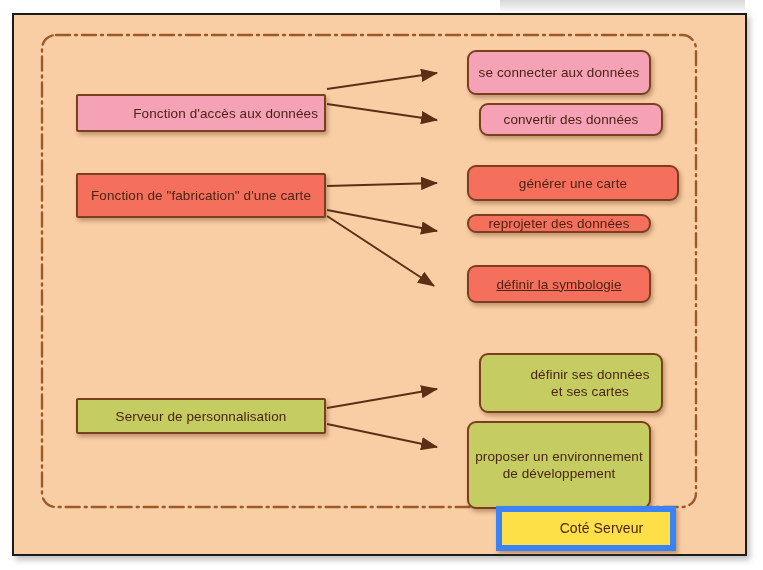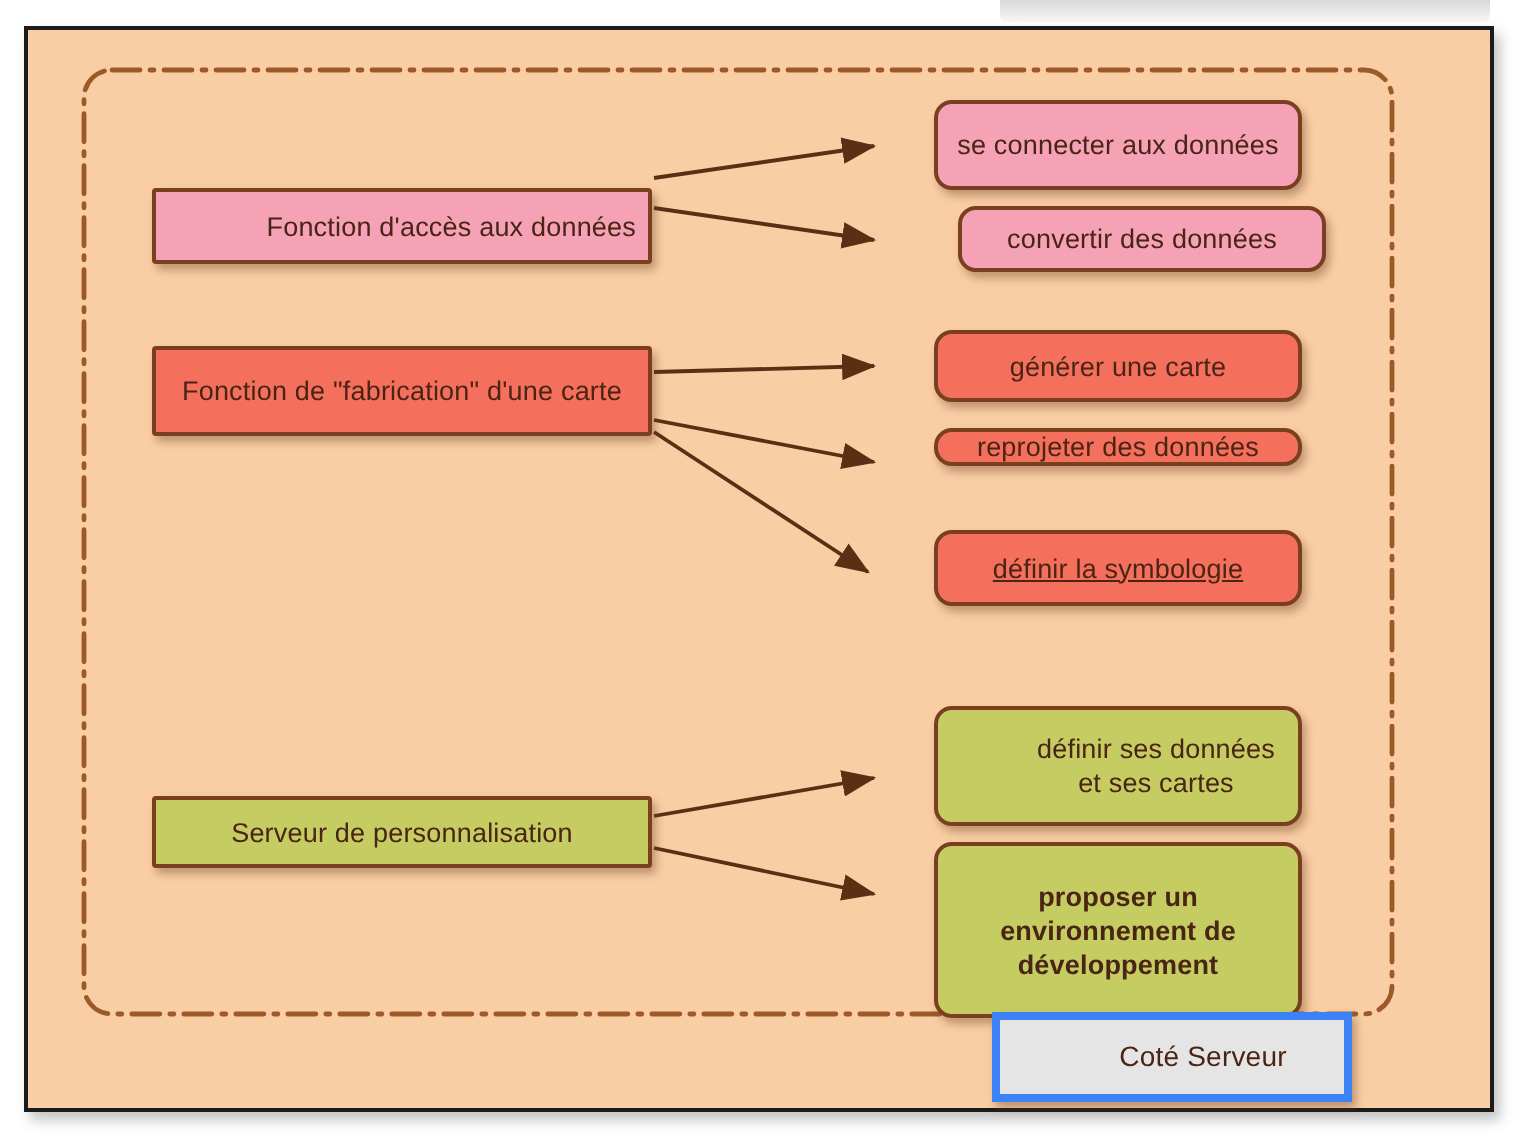--- a/index.html
+++ b/index.html
@@ -74,21 +74,21 @@
     border-radius: 2px;
   }
   .node.target {
     border-radius: 9px;
     margin-left: 23px;
   }
 
   .pink   { background: #f6a2b6; }
   .red    { background: #f5705c; }
   .green  { background: #c5cc62; }
-  .peach  { background: #e5e5e5; border: 4px solid #3b82f6; padding-left: 37px; }
+  .peach  { background: #fde047; border: 6px solid #3b82f6; padding-left: 37px; }
 
   
   .arrows {
     position: absolute;
     left: 0;
     top: 0;
     width: 763px;
     height: 570px;
     pointer-events: none;
   }
@@ -146,41 +146,41 @@
   </div>
 
   <div class="node target pink" style="left:456px; top:103px; width:184px; height:33px;">
     <span>convertir des données</span>
   </div>
 
   <div class="node source red" style="left:76px; top:173px; width:250px; height:45px;">
     <span>Fonction de "fabrication" d'une carte</span>
   </div>
 
-  <div class="node target red" style="left:444px; top:165px; width:184px; height:36px;">
+  <div class="node target red" style="left:444px; top:165px; width:212px; height:36px;">
     <span>générer une carte</span>
   </div>
 
   <div class="node target red" style="left:444px; top:214px; width:184px; height:19px;">
     <span>reprojeter des données</span>
   </div>
 
   <div class="node target red" style="left:444px; top:265px; width:184px; height:38px;text-decoration:underline;">
     <span>définir la symbologie</span>
   </div>
 
   <div class="node source green" style="left:76px; top:398px; width:250px; height:36px;">
     <span>Serveur de personnalisation</span>
   </div>
 
-  <div class="node target green" style="left:444px; top:353px; width:184px; height:60px;padding-left:44px;">
+  <div class="node target green" style="left:456px; top:353px; width:184px; height:60px;padding-left:44px;">
     <span>définir ses données et ses cartes</span>
   </div>
 
-  <div class="node target green" style="left:444px; top:421px; width:184px; height:88px;font-weight:bold;">
+  <div class="node target green" style="left:444px; top:421px; width:184px; height:88px;">
     <span>proposer un environnement de développement</span>
   </div>
 
   <div class="node caption-box peach">
     <span>Coté Serveur</span>
   </div>
 
 </div>
 
 </body></html>

